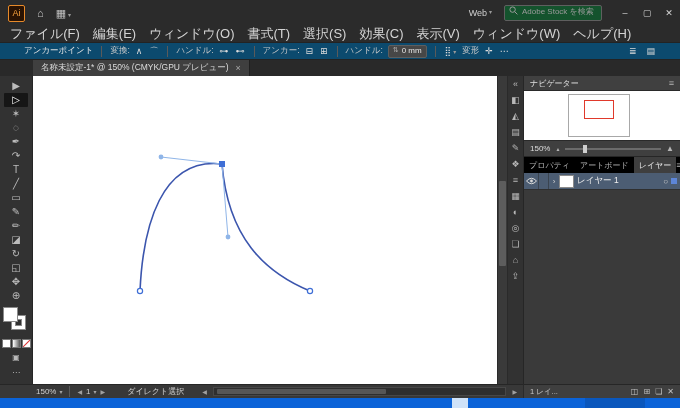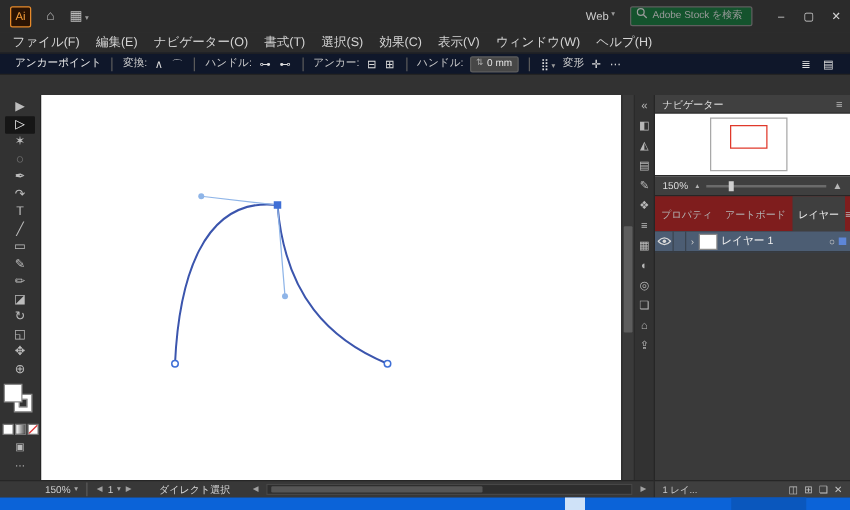--- a/index.html
+++ b/index.html
@@ -13,25 +13,25 @@
 .ai-logo{width:17px;height:17px;border:1px solid #e78a2a;border-radius:2px;background:#2a1303;color:#f7a03c;font-size:9px;font-weight:normal;display:flex;align-items:center;justify-content:center}
 .tb-icon{font-size:11px;color:#bdbdbd;line-height:1}
 .mini{font-size:6px;color:#9a9a9a;margin-left:2px}
 .tb-right{margin-left:auto;display:flex;align-items:center;gap:12px}
 .workspace{font-size:9px;color:#cfcfcf;display:flex;align-items:flex-start}
 .search{width:98px;height:16px;border:1px solid #5f5f5f;border-radius:2px;background:#14532d;display:flex;align-items:flex-start;gap:4px;padding:0 4px;color:#9b9b9b;font-size:8px;white-space:nowrap;overflow:hidden}
 .winbtns{display:flex}
 .winbtn{width:22px;height:26px;display:flex;align-items:center;justify-content:center;font-size:9px;color:#d5d5d5}
 
 
-.menubar{position:absolute;left:0;top:26px;width:100%;height:16px;background:#2b2b2b;display:flex;align-items:center;gap:13px;padding:0 10px;font-size:10px;color:#d4d4d4}
+.menubar{position:absolute;left:0;top:26px;width:100%;height:16px;background:#2b2b2b;display:flex;align-items:center;gap:13px;padding:0 10px;font-size:13px;color:#d4d4d4}
 .menu-item{white-space:nowrap}
 
 
-.controlbar{position:absolute;left:0;top:42px;width:100%;height:18px;background:#0f172a;border-top:1px solid #232323;border-bottom:1px solid #232323;display:flex;align-items:center;gap:5px;padding:0 12px;font-size:8.5px;color:#c9c9c9;white-space:nowrap}
+.controlbar{position:absolute;left:0;top:42px;width:100%;height:18px;background:#0c4a6e;border-top:1px solid #232323;border-bottom:1px solid #232323;display:flex;align-items:center;gap:5px;padding:0 24px;font-size:8.5px;color:#c9c9c9;white-space:nowrap}
 .cb-strong{color:#e8e8e8}
 .cb-icon{font-size:9px;color:#dcdcdc;padding:0 1px;line-height:1}
 .vsep{width:1px;height:11px;background:#5a5a5a;margin:0 3px}
 .stepper{display:flex;align-items:flex-start;gap:3px;height:13px;background:#474747;border:1px solid #5e5e5e;border-radius:2px;padding:0 4px;color:#e4e4e4;font-size:8px}
 .cb-right{margin-left:auto;display:flex;gap:8px}
 
 
 .tabbar{position:absolute;left:0;top:60px;width:100%;height:16px;background:#292929;display:flex;align-items:stretch;padding-left:33px}
 .doc-tab{display:flex;align-items:center;gap:7px;background:#3f3f3f;color:#dcdcdc;font-size:8.5px;padding:0 8px;border-right:1px solid #202020;white-space:nowrap}
 .tab-close{color:#a9a9a9;font-size:9px}
@@ -66,21 +66,21 @@
 .nav-header{height:15px;background:#404040;border-bottom:1px solid #2a2a2a;display:flex;align-items:center;justify-content:space-between;padding:3px 6px;font-size:8px;color:#e0e0e0}
 .panel-menu-icon{color:#b5b5b5;font-size:9px;line-height:1}
 .nav-body{height:50px;background:#fff;position:relative;border-bottom:1px solid #2a2a2a}
 .nav-page{position:absolute;left:44px;top:3px;width:62px;height:43px;border:1px solid #a8a8a8}
 .nav-view{position:absolute;left:60px;top:9px;width:30px;height:19px;border:1px solid #e0392b}
 .nav-footer{height:16px;background:#3f3f3f;display:flex;align-items:center;gap:5px;padding:0 6px;font-size:8px;color:#dcdcdc;border-bottom:1px solid #262626}
 .zoom-out-icon{font-size:5px;color:#b5b5b5}
 .zoom-in-icon{font-size:8px;color:#b5b5b5}
 .nav-slider{flex:1;height:2px;background:#6b6b6b;position:relative}
 .nav-slider-thumb{position:absolute;left:18%;top:-3px;width:4px;height:8px;background:#cfcfcf}
-.panel-tabs{height:28px;background:#7f1d1d;display:flex;align-items:stretch;font-size:8px;color:#b3b3b3}
+.panel-tabs{height:16px;background:#000000;display:flex;align-items:stretch;font-size:8px;color:#b3b3b3}
 .ptab{display:flex;align-items:center;padding:0 5px;white-space:nowrap}
 .ptab.active{background:#3f3f3f;color:#ececec}
 .ptabs-menu{margin-left:auto;display:flex;align-items:center;padding-right:5px;color:#b5b5b5;font-size:9px}
 .layers-body{flex:1;background:#3a3a3a;overflow:hidden}
 .layer-row{height:17px;display:flex;align-items:center;background:#4c5d73;border-bottom:1px solid #2f2f2f}
 .eye-cell{width:15px;height:100%;display:flex;align-items:center;justify-content:center;border-right:1px solid #3a4450}
 .lock-cell{width:10px;height:100%;border-right:1px solid #3a4450}
 .disclosure{width:10px;text-align:center;color:#cfcfcf;font-size:8px}
 .layer-thumb{width:13px;height:11px;background:#fff;box-shadow:0 0 0 1px #8a8a8a;margin:0 4px 0 1px}
 .layer-label{flex:1;font-size:8.5px;color:#f0f0f0;white-space:nowrap;overflow:hidden}
@@ -132,21 +132,21 @@
         <span class="winbtn">–</span>
         <span class="winbtn">▢</span>
         <span class="winbtn">✕</span>
       </div>
     </div>
   </div>
 
   <div class="menubar">
       <span class="menu-item">ファイル(F)</span>
       <span class="menu-item">編集(E)</span>
-      <span class="menu-item">ナビゲーター(O)</span>
+      <span class="menu-item">ウィンドウ(O)</span>
       <span class="menu-item">書式(T)</span>
       <span class="menu-item">選択(S)</span>
       <span class="menu-item">効果(C)</span>
       <span class="menu-item">表示(V)</span>
       <span class="menu-item">ウィンドウ(W)</span>
       <span class="menu-item">ヘルプ(H)</span>
     </div>
 
   <div class="controlbar">
     <span class="cb-strong">アンカーポイント</span>
@@ -172,20 +172,26 @@
     <span class="cb-icon">⣿<span class="mini">▾</span></span>
     <span>変形</span>
     <span class="cb-icon">✛</span>
     <span class="cb-icon">⋯</span>
     <div class="cb-right">
       <span class="cb-icon">≣</span>
       <span class="cb-icon">▤</span>
     </div>
   </div>
 
+  <div class="tabbar">
+    <div class="doc-tab">
+      <span>名称未設定-1* @ 150% (CMYK/GPU プレビュー)</span>
+      <span class="tab-close">×</span>
+    </div>
+  </div>
 
   <div class="toolbar">
     <div class="tools">
         <div class="tool">
           <span>▶</span>
         </div>
         <div class="tool active">
           <span>▷</span>
         </div>
         <div class="tool">

